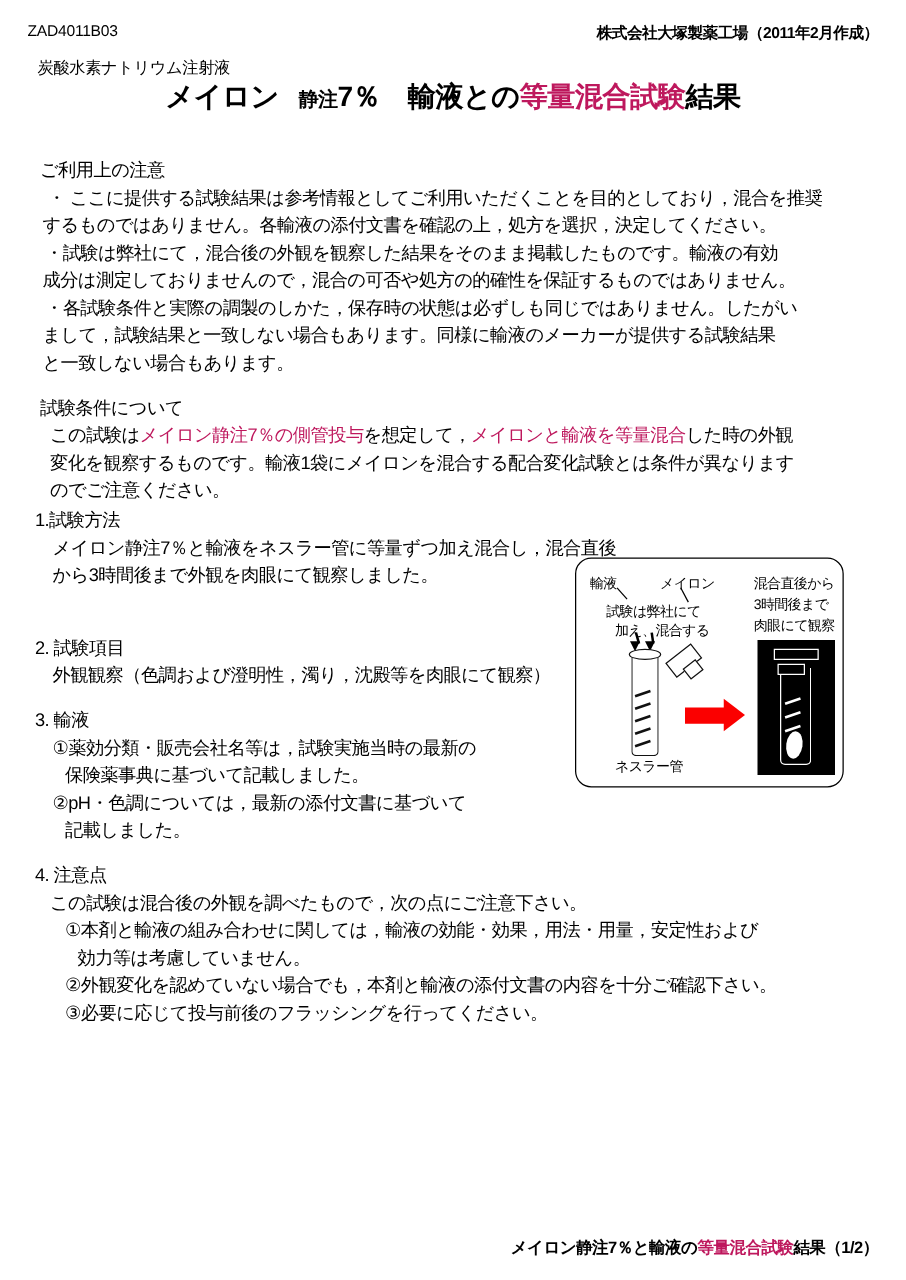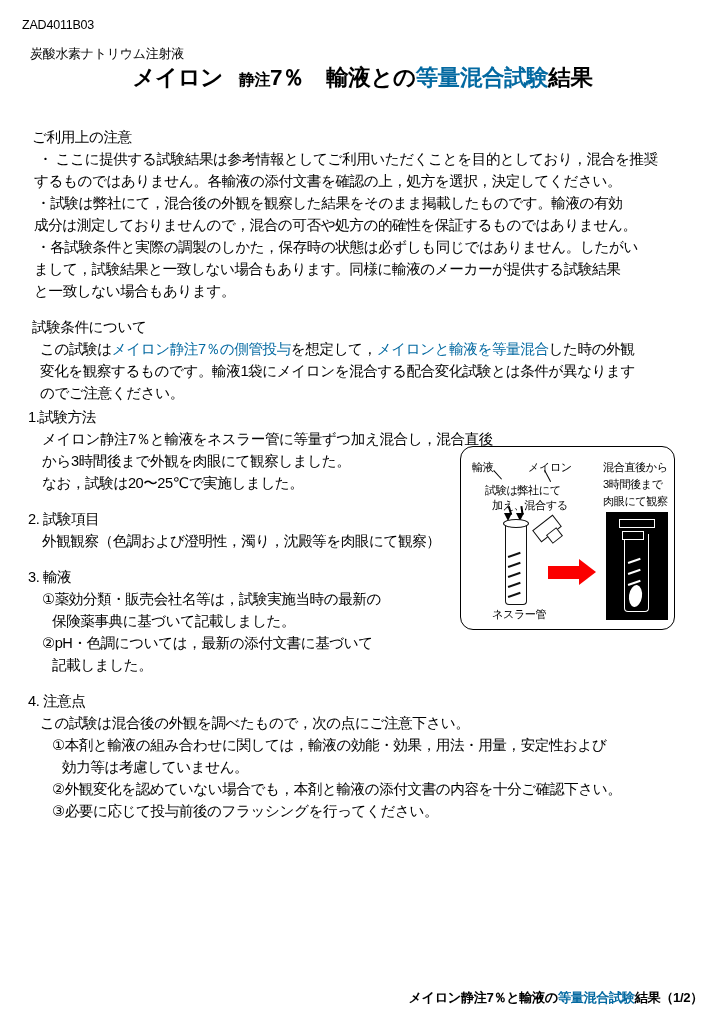--- a/index.html
+++ b/index.html
@@ -58,21 +58,21 @@
     font-size: 22.5px;
     font-weight: bold;
     letter-spacing: -0.4px;
     white-space: nowrap;
   }
   .main-title .small {
     font-size: 16px;
     letter-spacing: -0.5px;
     margin-left: 16px;
   }
-  .red { color: #0369a1; }
+  .red { color: #be185d; }
 
   
   .block {
     position: absolute;
     left: 0;
     font-size: 14.6px;
     line-height: 22.2px;
     letter-spacing: -0.45px;
     white-space: nowrap;
     margin-top: 16px;
@@ -254,20 +254,21 @@
     letter-spacing: -0.4px;
     white-space: nowrap;
   }
 </style>
 </head>
 <body>
 
 <div class="page">
 
   <div class="doc-code">ZAD4011B03</div>
+  <div class="company-line">株式会社大塚製薬工場（2011年2月作成）</div>
   <div class="subtitle">炭酸水素ナトリウム注射液</div>
 
   <div class="main-title">
     <span>メイロン</span><span class="small">静注</span><span>7％　輸液との</span><span class="red">等量混合試験</span><span>結果</span>
   </div>
 
   <div class="block heading" style="left:32px; top:110px;">ご利用上の注意</div>
   <div class="block" style="left:38px; top:132px;">・ ここに提供する試験結果は参考情報としてご利用いただくことを目的としており，混合を推奨</div>
   <div class="block" style="left:34px; top:154px;">するものではありません。各輸液の添付文書を確認の上，処方を選択，決定してください。</div>
   <div class="block" style="left:36px; top:176px;">・試験は弊社にて，混合後の外観を観察した結果をそのまま掲載したものです。輸液の有効</div>
@@ -279,21 +280,20 @@
   <div class="block heading" style="left:32px; top:300px;">試験条件について</div>
   <div class="block" style="left:40px; top:322px;">
     <span>この試験は</span><span class="red">メイロン静注7％の側管投与</span><span>を想定して，</span><span class="red">メイロンと輸液を等量混合</span><span>した時の外観</span>
   </div>
   <div class="block" style="left:40px; top:344px;">変化を観察するものです。輸液1袋にメイロンを混合する配合変化試験とは条件が異なります</div>
   <div class="block" style="left:40px; top:366px;">のでご注意ください。</div>
 
   <div class="block heading" style="left:28px; top:390px;">1.試験方法</div>
   <div class="block" style="left:42px; top:412px;">メイロン静注7％と輸液をネスラー管に等量ずつ加え混合し，混合直後</div>
   <div class="block" style="left:42px; top:434px;text-align:center;">から3時間後まで外観を肉眼にて観察しました。</div>
-  <div class="block" style="left:42px; top:456px;">なお，試験は20〜25℃で実施しました。</div>
 
   <div class="block heading" style="left:28px; top:492px;">2. 試験項目</div>
   <div class="block" style="left:42px; top:514px;">外観観察（色調および澄明性，濁り，沈殿等を肉眼にて観察）</div>
 
   <div class="block heading" style="left:28px; top:550px;">3. 輸液</div>
   <div class="block" style="left:42px; top:572px;">①薬効分類・販売会社名等は，試験実施当時の最新の</div>
   <div class="block" style="left:52px; top:594px;">保険薬事典に基づいて記載しました。</div>
   <div class="block" style="left:42px; top:616px;">②pH・色調については，最新の添付文書に基づいて</div>
   <div class="block" style="left:52px; top:638px;text-align:right;">記載しました。</div>
 

